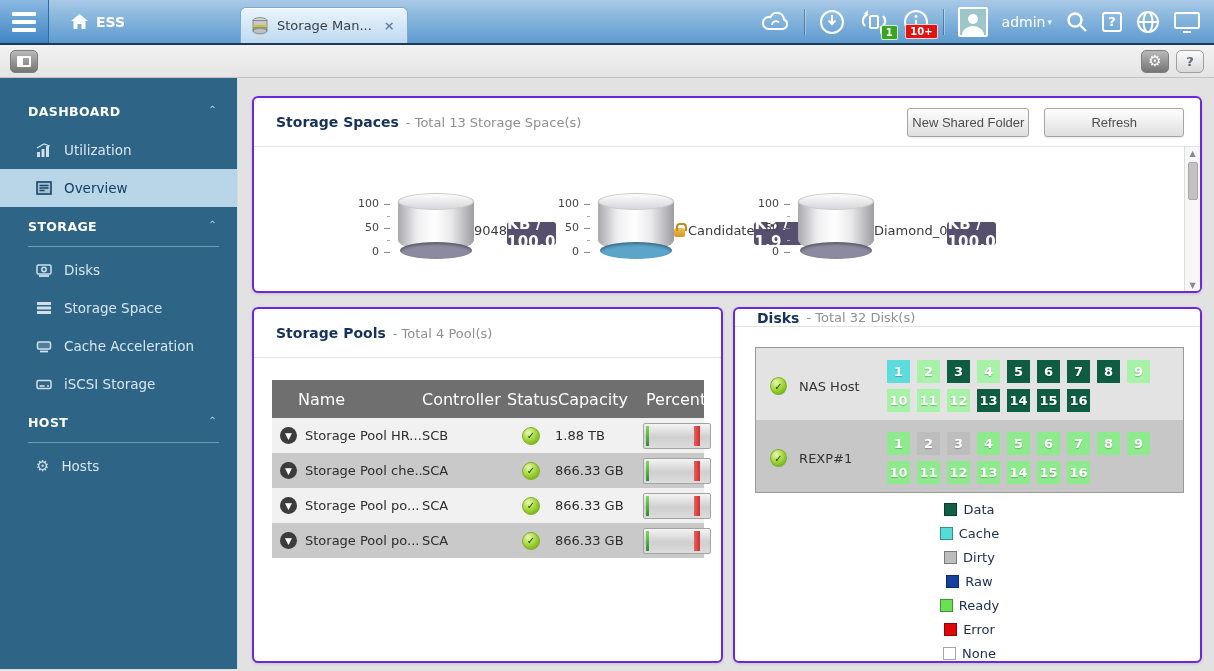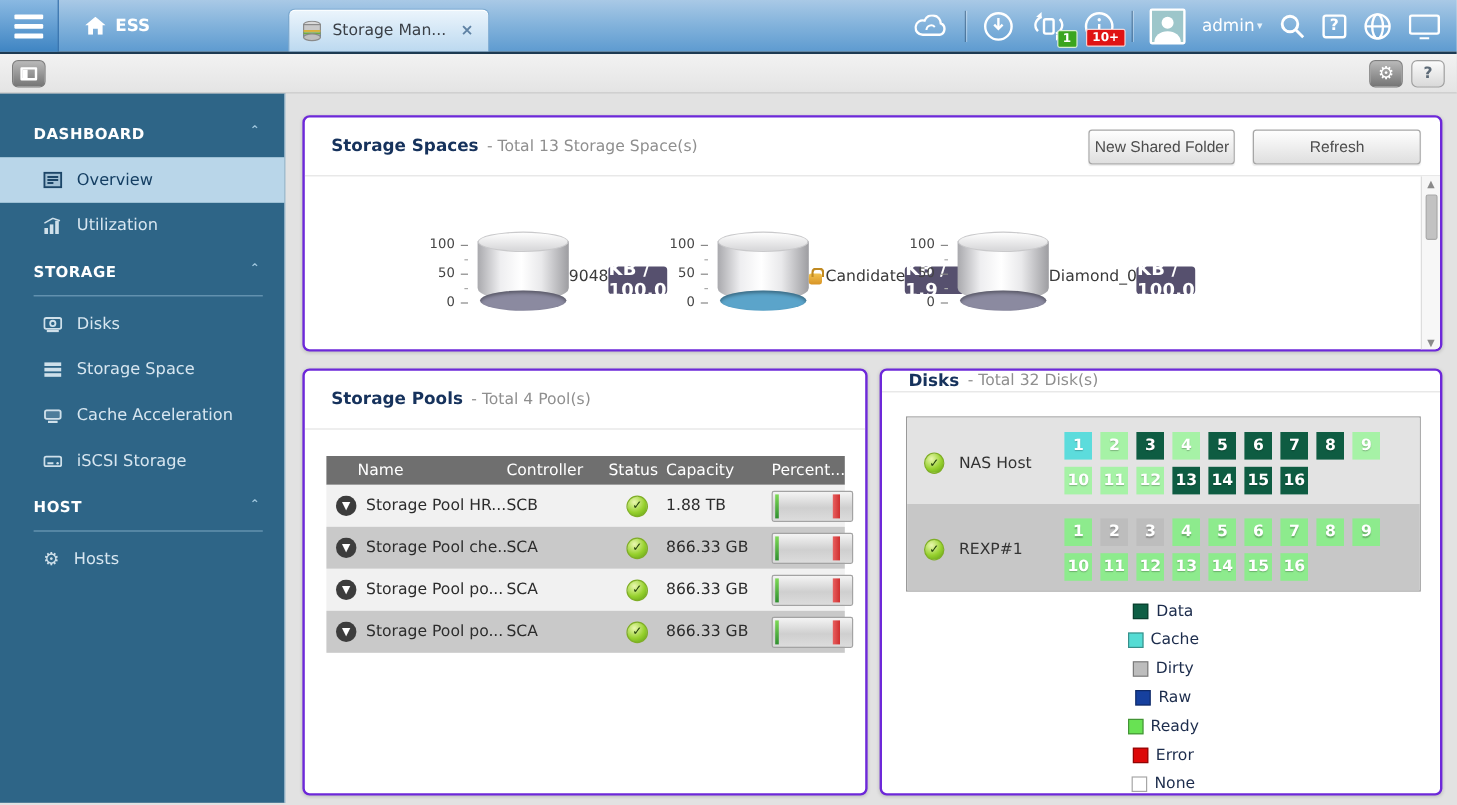--- a/index.html
+++ b/index.html
@@ -100,21 +100,21 @@
   .v-thumb { width:10px; height:38px; background:#c2c2c2; border:1px solid #a9a9a9; border-radius:2px; margin-top:3px; cursor:pointer; }
   .v-fill { flex:1; }
 
   
   .bottom-row { flex:1; display:flex; gap:10px; min-height:0; }
   .panel-pools { flex:0 0 471px; display:flex; flex-direction:column; }
   .panel-disks { flex:1; display:flex; flex-direction:column; }
 
   
   .pools-table { margin:22px 17px 0 18px; }
-  .pt-head { display:flex; align-items:center; height:24px; background:#6f6f6f; color:#fff; font-size:13px; }
+  .pt-head { display:flex; align-items:center; height:38px; background:#6f6f6f; color:#fff; font-size:16px; }
   .pt-row { display:flex; align-items:center; height:35px; font-size:13px; color:#2c2c2c; }
   .pt-row.odd { background:#f1f1f1; }
   .pt-row.even { background:#c9c9c9; }
   .c-name { flex:0 0 150px; display:flex; align-items:center; gap:8px; padding-left:8px; overflow:hidden; white-space:nowrap; }
   .c-name-h { flex:0 0 150px; padding-left:26px; }
   .c-ctrl { flex:0 0 85px; } .c-status { flex:0 0 48px; display:flex; justify-content:center; }
   .c-cap { flex:0 0 88px; } .c-pct { flex:1; display:flex; justify-content:flex-end; padding-right:2px; }
   .c-status-h { flex:0 0 48px; } 
   .expand-icon { width:17px; height:17px; border-radius:50%; background:#3c3c3c; color:#fff; font-size:9px;
     display:flex; align-items:center; justify-content:center; flex:none; cursor:pointer; }
@@ -247,36 +247,36 @@
   </div>
 </div>
 
 <div class="app-body">
 
   <div class="sidebar">
     <div class="side-section-header">
       <span>DASHBOARD</span>
       <span class="side-chevron">⌃</span>
     </div>
-    <div class="side-item active">
-      <svg width="16" height="14" viewBox="0 0 16 14" fill="none" stroke="currentColor" stroke-width="1.6">
-        <rect x="1" y="1" width="14" height="12" fill="currentColor" opacity=".15"></rect>
-          <rect x="1" y="1" width="14" height="12"></rect>
-        <path d="M3.5 4.5 h9 M3.5 7 h9 M3.5 9.5 h5"></path>
-      </svg>
-      <span>Overview</span>
-    </div>
     <div class="side-item">
       <svg width="16" height="14" viewBox="0 0 16 14" fill="currentColor">
         <rect x="1" y="9" width="3" height="5"></rect>
           <rect x="5.5" y="6" width="3" height="8"></rect>
           <rect x="10" y="3" width="3" height="11"></rect>
           <path d="M1 5 L8 1 L14 3" stroke="currentColor" fill="none" stroke-width="1.2"></path>
       </svg>
       <span>Utilization</span>
+    </div>
+    <div class="side-item active">
+      <svg width="16" height="14" viewBox="0 0 16 14" fill="none" stroke="currentColor" stroke-width="1.6">
+        <rect x="1" y="1" width="14" height="12" fill="currentColor" opacity=".15"></rect>
+          <rect x="1" y="1" width="14" height="12"></rect>
+        <path d="M3.5 4.5 h9 M3.5 7 h9 M3.5 9.5 h5"></path>
+      </svg>
+      <span>Overview</span>
     </div>
 
     <div class="side-section-header">
       <span>STORAGE</span>
       <span class="side-chevron">⌃</span>
     </div>
     <div class="side-rule"></div>
     <div class="side-item">
       <svg width="16" height="14" viewBox="0 0 16 14" fill="none" stroke="currentColor" stroke-width="1.5">
         <rect x="1" y="2" width="14" height="9" rx="1.5"></rect>

